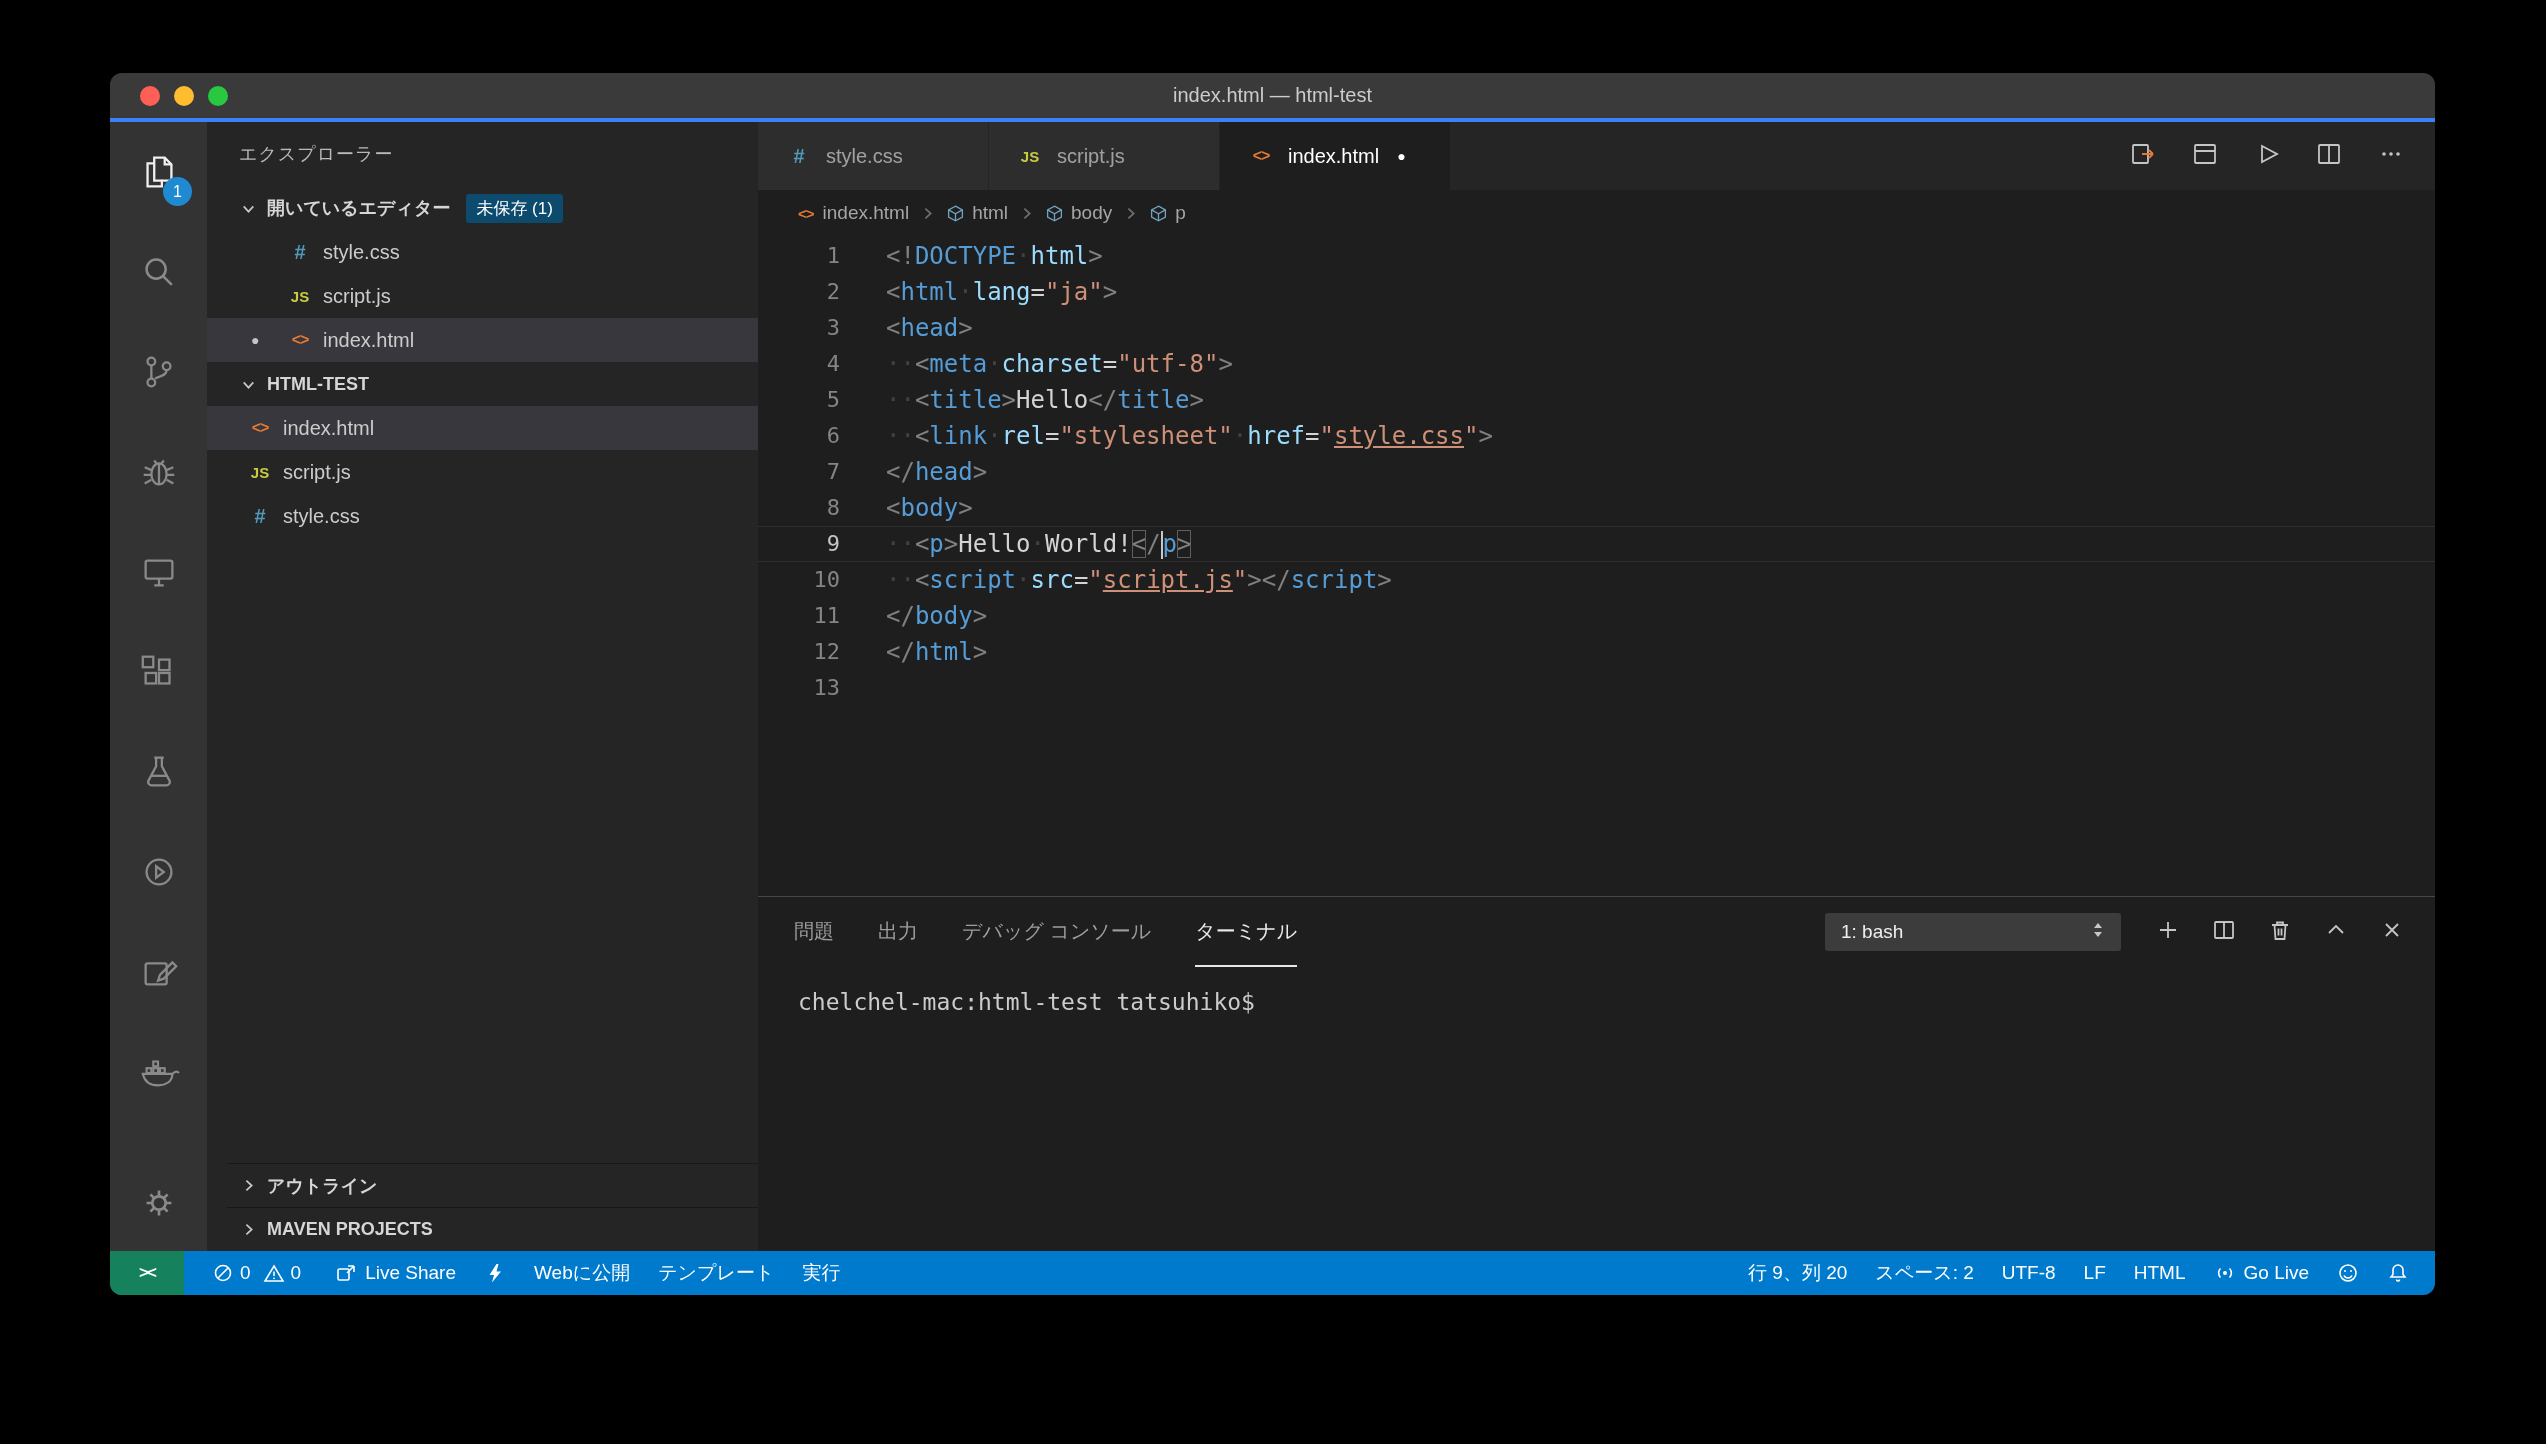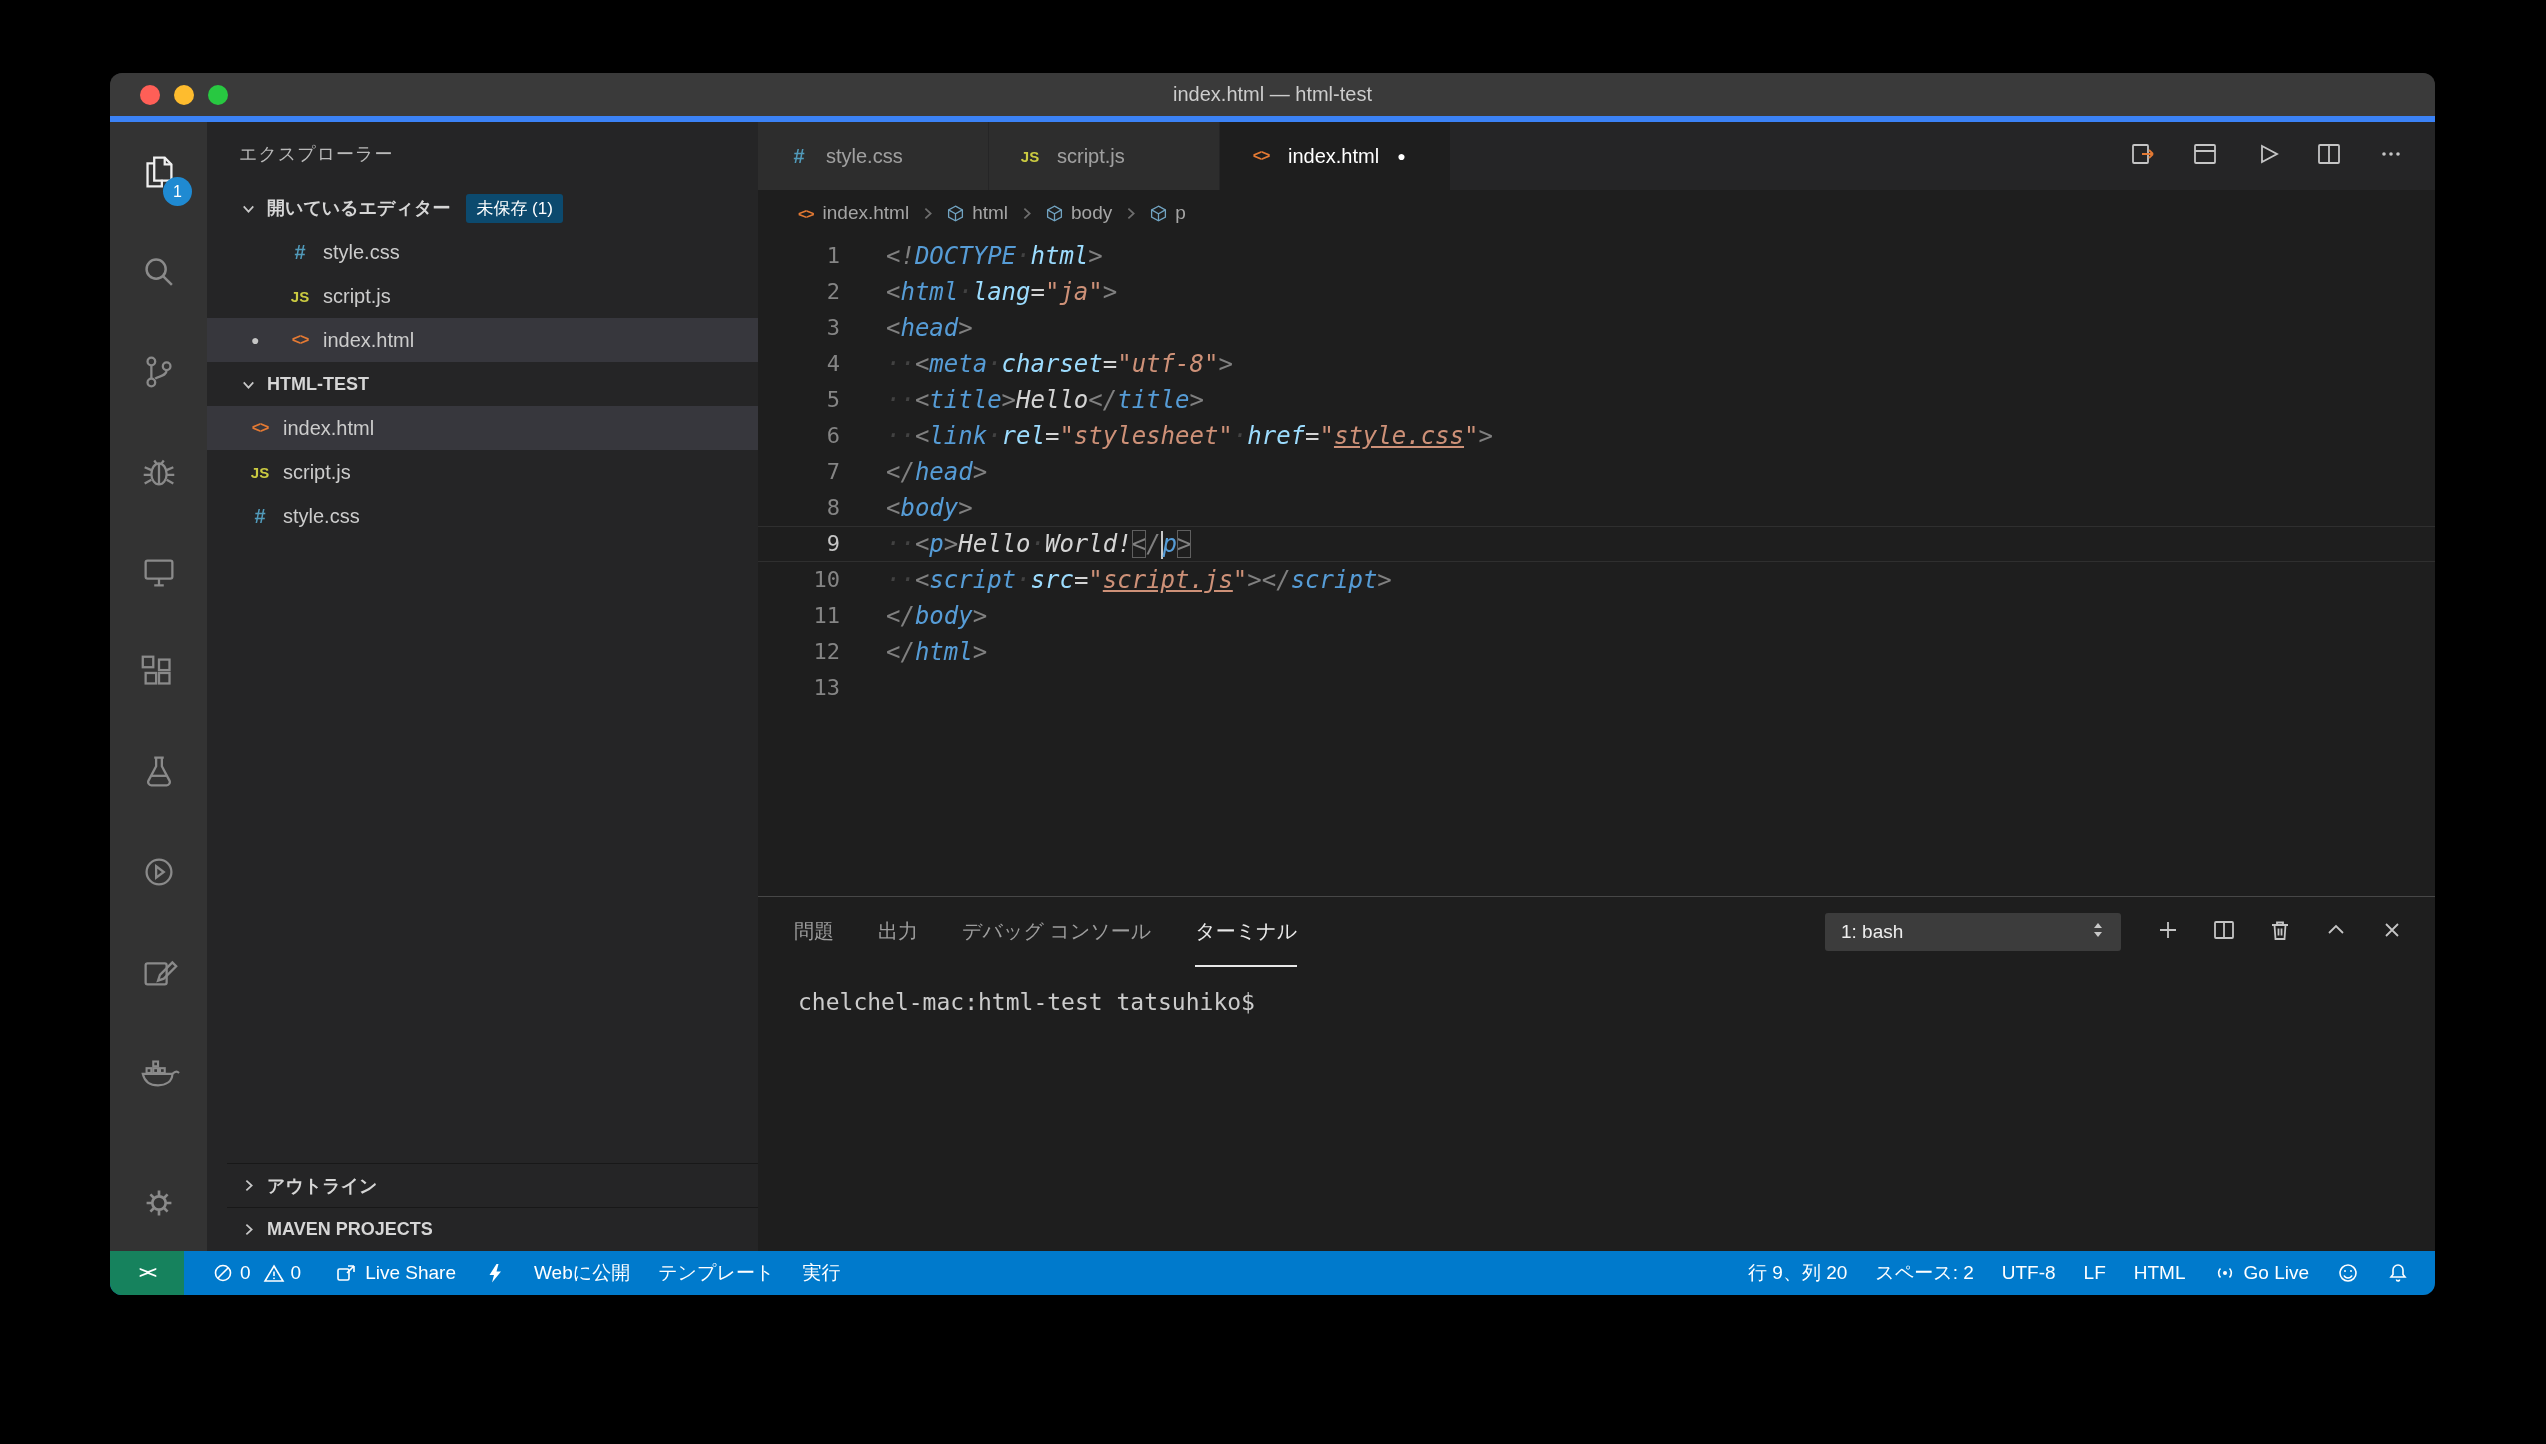--- a/index.html
+++ b/index.html
@@ -4,21 +4,21 @@
 <style>
   * { margin:0; padding:0; box-sizing:border-box; }
   html,body { width:2546px; height:1444px; background:#000; font-family:"Liberation Sans", sans-serif; overflow:hidden; }
   .page { position:absolute; inset:0; background:#000; }
 
   .window { position:absolute; left:110px; top:73px; width:2325px; height:1222px;
     background:#1e1e1e; border-radius:12px; overflow:hidden; display:flex; flex-direction:column;
     box-shadow:0 40px 120px rgba(0,0,0,.7); }
 
   
-  .titlebar { height:49px; flex:0 0 auto; background:#3a3a3a; border-bottom:6px solid #3b82f6;
+  .titlebar { height:49px; flex:0 0 auto; background:#3a3a3a; border-bottom:4px solid #3b82f6;
     display:flex; align-items:center; justify-content:center; position:relative; }
   .title { color:#cccccc; font-size:20px; }
   .traffic { position:absolute; left:30px; top:0; height:100%; display:flex; align-items:center; gap:14px; }
   .light { width:20px; height:20px; border-radius:50%; display:inline-block; }
   .light.red{ background:#ff5f57; } .light.yellow{ background:#febc2e; } .light.green{ background:#28c841; }
 
   
   .main { flex:1; display:flex; min-height:0; }
 
   
@@ -65,21 +65,21 @@
     color:#a5a5a5; font-size:19px; background:#1e1e1e; }
   .crumb { display:flex; align-items:center; gap:7px; }
   .crumb .ficon { width:auto; margin-right:2px; font-size:15px; }
   .crumb-sep { display:flex; align-items:center; color:#6e6e6e; }
   .cube { display:flex; align-items:center; }
 
   
   .code-area { flex:1; min-height:0; overflow:hidden; font-family:"DejaVu Sans Mono", monospace; font-size:24px; padding-top:2px; }
   .cline { display:flex; height:36px; line-height:36px; }
   .lnum { width:82px; flex:0 0 auto; text-align:right; color:#858585; font-size:22px; }
-  .ltext { padding-left:46px; white-space:pre;font-style:italic; }
+  .ltext { padding-left:46px; white-space:pre; }
   .cline.current { box-shadow: inset 0 1px 0 #2f2f2f, inset 0 -1px 0 #2f2f2f; }
   .cline.current .lnum { color:#c6c6c6; }
   .tk-pun { color:#808080; }
   .tk-tag { color:#569cd6; }
   .tk-attr { color:#9cdcfe; }
   .tk-eq { color:#d4d4d4; }
   .tk-val { color:#ce9178; }
   .tk-link { color:#ce9178; text-decoration:underline; }
   .tk-txt { color:#d4d4d4; }
   .tk-ws { color:#424242; }

